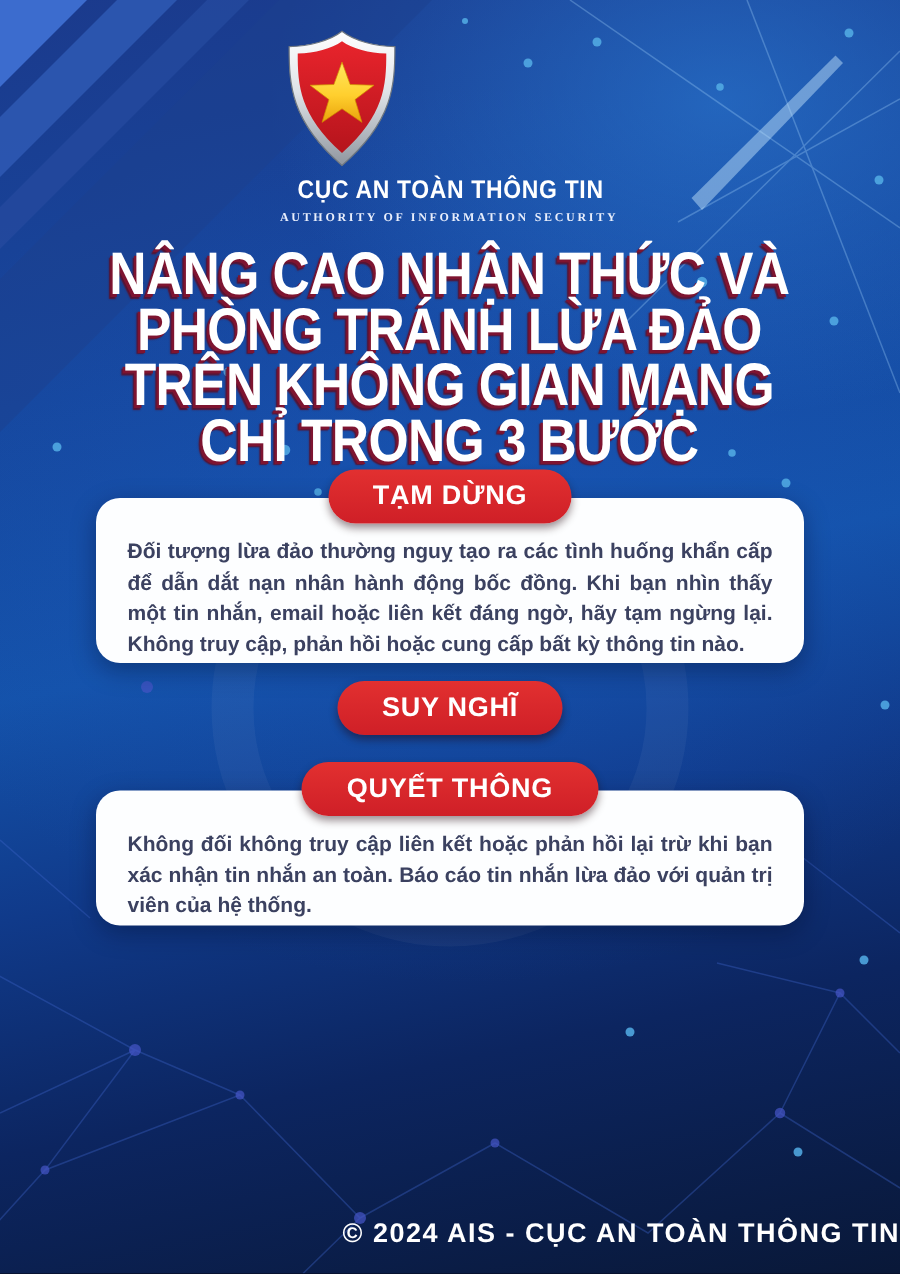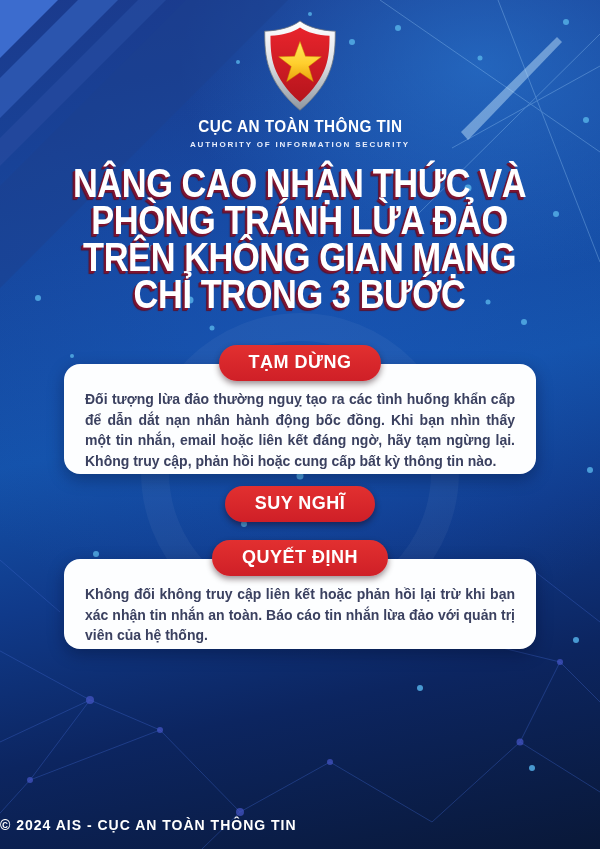--- a/index.html
+++ b/index.html
@@ -8,58 +8,58 @@
     position:relative; width:600px; height:849px; overflow:hidden;
     font-family:"Liberation Sans", sans-serif;
     background:
       radial-gradient(ellipse 430px 300px at 80% 8%, rgba(45,130,220,.55), rgba(45,130,220,0) 70%),
       radial-gradient(ellipse 520px 400px at 52% 42%, rgba(28,92,195,.38), rgba(28,92,195,0) 75%),
       linear-gradient(168deg,#1b3a8c 0%,#16479e 28%,#1452aa 48%,#103a8a 63%,#0c2560 79%,#091838 100%);
   }
   .bg-decor{ position:absolute; inset:0; z-index:1; }
   .content{ position:relative; z-index:2; display:flex; flex-direction:column; align-items:center; }
 
-  .logo{ margin-top:20px; display:flex; flex-direction:column; align-items:center; }
+  .logo{ margin-top:20px; display:flex; flex-direction:column; align-items:flex-start; }
   .org-name{
     margin-top:5px; color:#fff; font-weight:700; font-size:17px; letter-spacing:.5px;
     transform:scaleX(.9); white-space:nowrap;
   }
   .org-sub{
-    margin-top:3px; color:#e8eefc; font-weight:600; font-size:8px; letter-spacing:1.8px; white-space:nowrap;
+    margin-top:3px; color:#e8eefc; font-weight:600; font-size:8px; letter-spacing:1.8px; white-space:nowrap;font-family:Liberation Serif, serif;
   }
 
   .title{ margin-top:16px; text-align:center; transform:scaleX(.86); }
   .title-line{
     color:#fff; font-weight:700; font-size:40px; line-height:37px; letter-spacing:-.5px;
     white-space:nowrap;
     text-shadow:-2px 2px 0 #7e1430, -3px 3px 1px rgba(96,10,32,.85);
   }
 
   .step{ width:472px; text-align:center; }
-  .step-1{ margin-top:32px; } .step-2{ margin-top:12px; } .step-3{ margin-top:18px; }
+  .step-1{ } .step-2{ margin-top:12px; } .step-3{ margin-top:18px; }
   .badge{
     display:inline-block; position:relative; z-index:3;
     background:linear-gradient(180deg,#e23030 0%,#cf1f27 100%);
     color:#fff; font-weight:700; font-size:18px; letter-spacing:.5px;
     padding:7px 30px 8px; border-radius:22px;
     box-shadow:0 3px 6px rgba(30,0,8,.45);
     white-space:nowrap;
   }
   .card{
     position:relative; z-index:2; margin-top:-17px;
     background:#fdfeff; border-radius:16px;
     box-shadow:0 5px 16px rgba(3,10,35,.35);
     padding:25px 21px 3px;
     text-align:justify;
     color:#3b4160; font-weight:700; font-size:14px; line-height:20.5px;
   }
 
   .footer{
     position:absolute; left:0; right:0; bottom:16px; z-index:2;
-    text-align:left; color:#ffffff; font-weight:700; font-size:14px; letter-spacing:1px;
+    text-align:right; color:#ffffff; font-weight:700; font-size:18px; letter-spacing:1px;
   }
 </style>
 </head>
 <body>
 
 <div class="poster">
 
   <svg class="bg-decor" width="600" height="849" viewBox="0 0 600 849" aria-hidden="true">
     <g>
       <polygon points="0,0 58,0 0,58" fill="#3e6fd2" opacity="0.95"></polygon>
@@ -157,21 +157,21 @@
     <div class="step step-1">
       <div class="badge">TẠM DỪNG</div>
       <div class="card">Đối tượng lừa đảo thường nguỵ tạo ra các tình huống khẩn cấp để dẫn dắt nạn nhân hành động bốc đồng. Khi bạn nhìn thấy một tin nhắn, email hoặc liên kết đáng ngờ, hãy tạm ngừng lại. Không truy cập, phản hồi hoặc cung cấp bất kỳ thông tin nào.</div>
     </div>
 
     <div class="step step-2">
       <div class="badge">SUY NGHĨ</div>
     </div>
 
     <div class="step step-3">
-      <div class="badge">QUYẾT ĐỊNH</div>
+      <div class="badge">QUYẾT THÔNG</div>
       <div class="card">Không đối không truy cập liên kết hoặc phản hồi lại trừ khi bạn xác nhận tin nhắn an toàn. Báo cáo tin nhắn lừa đảo với quản trị viên của hệ thống.</div>
     </div>
 
   </div>
 
   <div class="footer">© 2024 AIS - CỤC AN TOÀN THÔNG TIN</div>
 
 </div>
 
 </body></html>

